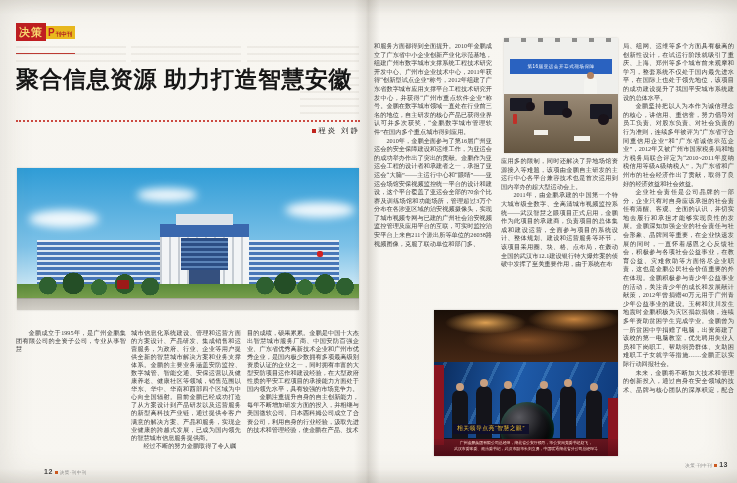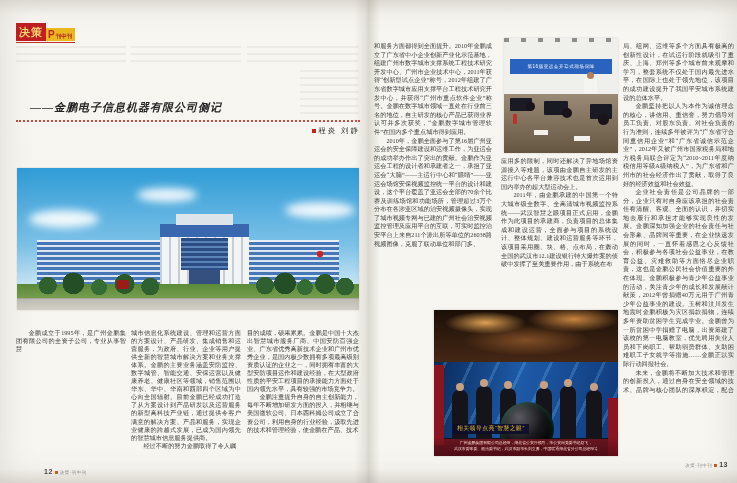--- a/index.html
+++ b/index.html
@@ -10,21 +10,21 @@
   }
   .spread::after { content:""; position:absolute; inset:0; pointer-events:none;
     box-shadow:inset 0 0 34px rgba(90,80,60,0.16); }
   .abs { position:absolute; }
 
   
   .fold { left:354px; top:0; width:26px; height:483px;
     background:linear-gradient(to right, transparent, rgba(70,60,45,.10) 45%, rgba(70,60,45,.16) 55%, transparent); }
 
   
-  .logo { left:16px; top:23px; display:flex; align-items:flex-end; border-bottom:1px solid #c2302a; padding-bottom:1px; }
+  .logo { left:16px; top:23px; display:flex; align-items:center; border-bottom:1px solid #c2302a; padding-bottom:12px; }
   .logo-main { background:#c01e22; color:#f8d870; font-weight:bold; font-size:11px;
     font-family:"Liberation Sans","DejaVu Sans",sans-serif; padding:2px 3px 1px; letter-spacing:1px; }
   .logo-badge { background:#e9b91f; padding:1px 3px 1px 2px; display:flex; align-items:baseline; gap:1px; }
   .logo-badge .p { color:#c01e22; font-weight:bold; font-size:10px; font-family:"Liberation Sans",sans-serif; }
   .logo-badge .sub { color:#b02020; font-size:5.5px; font-weight:bold; }
 
   .ghost { background:repeating-linear-gradient(to bottom, rgba(150,140,125,.20) 0 2px, transparent 2px 7px); opacity:.55; }
 
   .headline { left:16px; top:64px; width:348px; font-family:"Liberation Sans","DejaVu Sans",sans-serif;
     font-weight:bold; font-size:23px; color:#161616; letter-spacing:.5px; white-space:nowrap; }
@@ -127,21 +127,21 @@
       <span class="p">P</span>
       <span class="sub">刊中刊</span>
     </span>
   </div>
 
   <div class="abs ghost" style="left:16px;top:46px;width:110px;height:20px;"></div>
   <div class="abs ghost" style="left:131px;top:46px;width:110px;height:20px;"></div>
   <div class="abs ghost" style="left:247px;top:46px;width:112px;height:20px;"></div>
   <div class="abs ghost" style="left:300px;top:70px;width:59px;height:44px;"></div>
 
-  <div class="abs subtitle">——金鹏电子信息机器有限公司侧记</div>
+  <div class="abs headline">聚合信息资源  助力打造智慧安徽</div>
   <div class="abs dotline"></div>
   <div class="abs byline">
     <span class="sq"></span><span>程炎  刘静</span>
   </div>
 
   <div class="abs photo-b">
     <div class="sky"></div>
     <div class="cloud" style="left:12px;top:42px;width:70px;height:18px;"></div>
     <div class="cloud" style="left:120px;top:20px;width:60px;height:14px;"></div>
     <div class="cloud" style="left:268px;top:34px;width:70px;height:16px;"></div>

